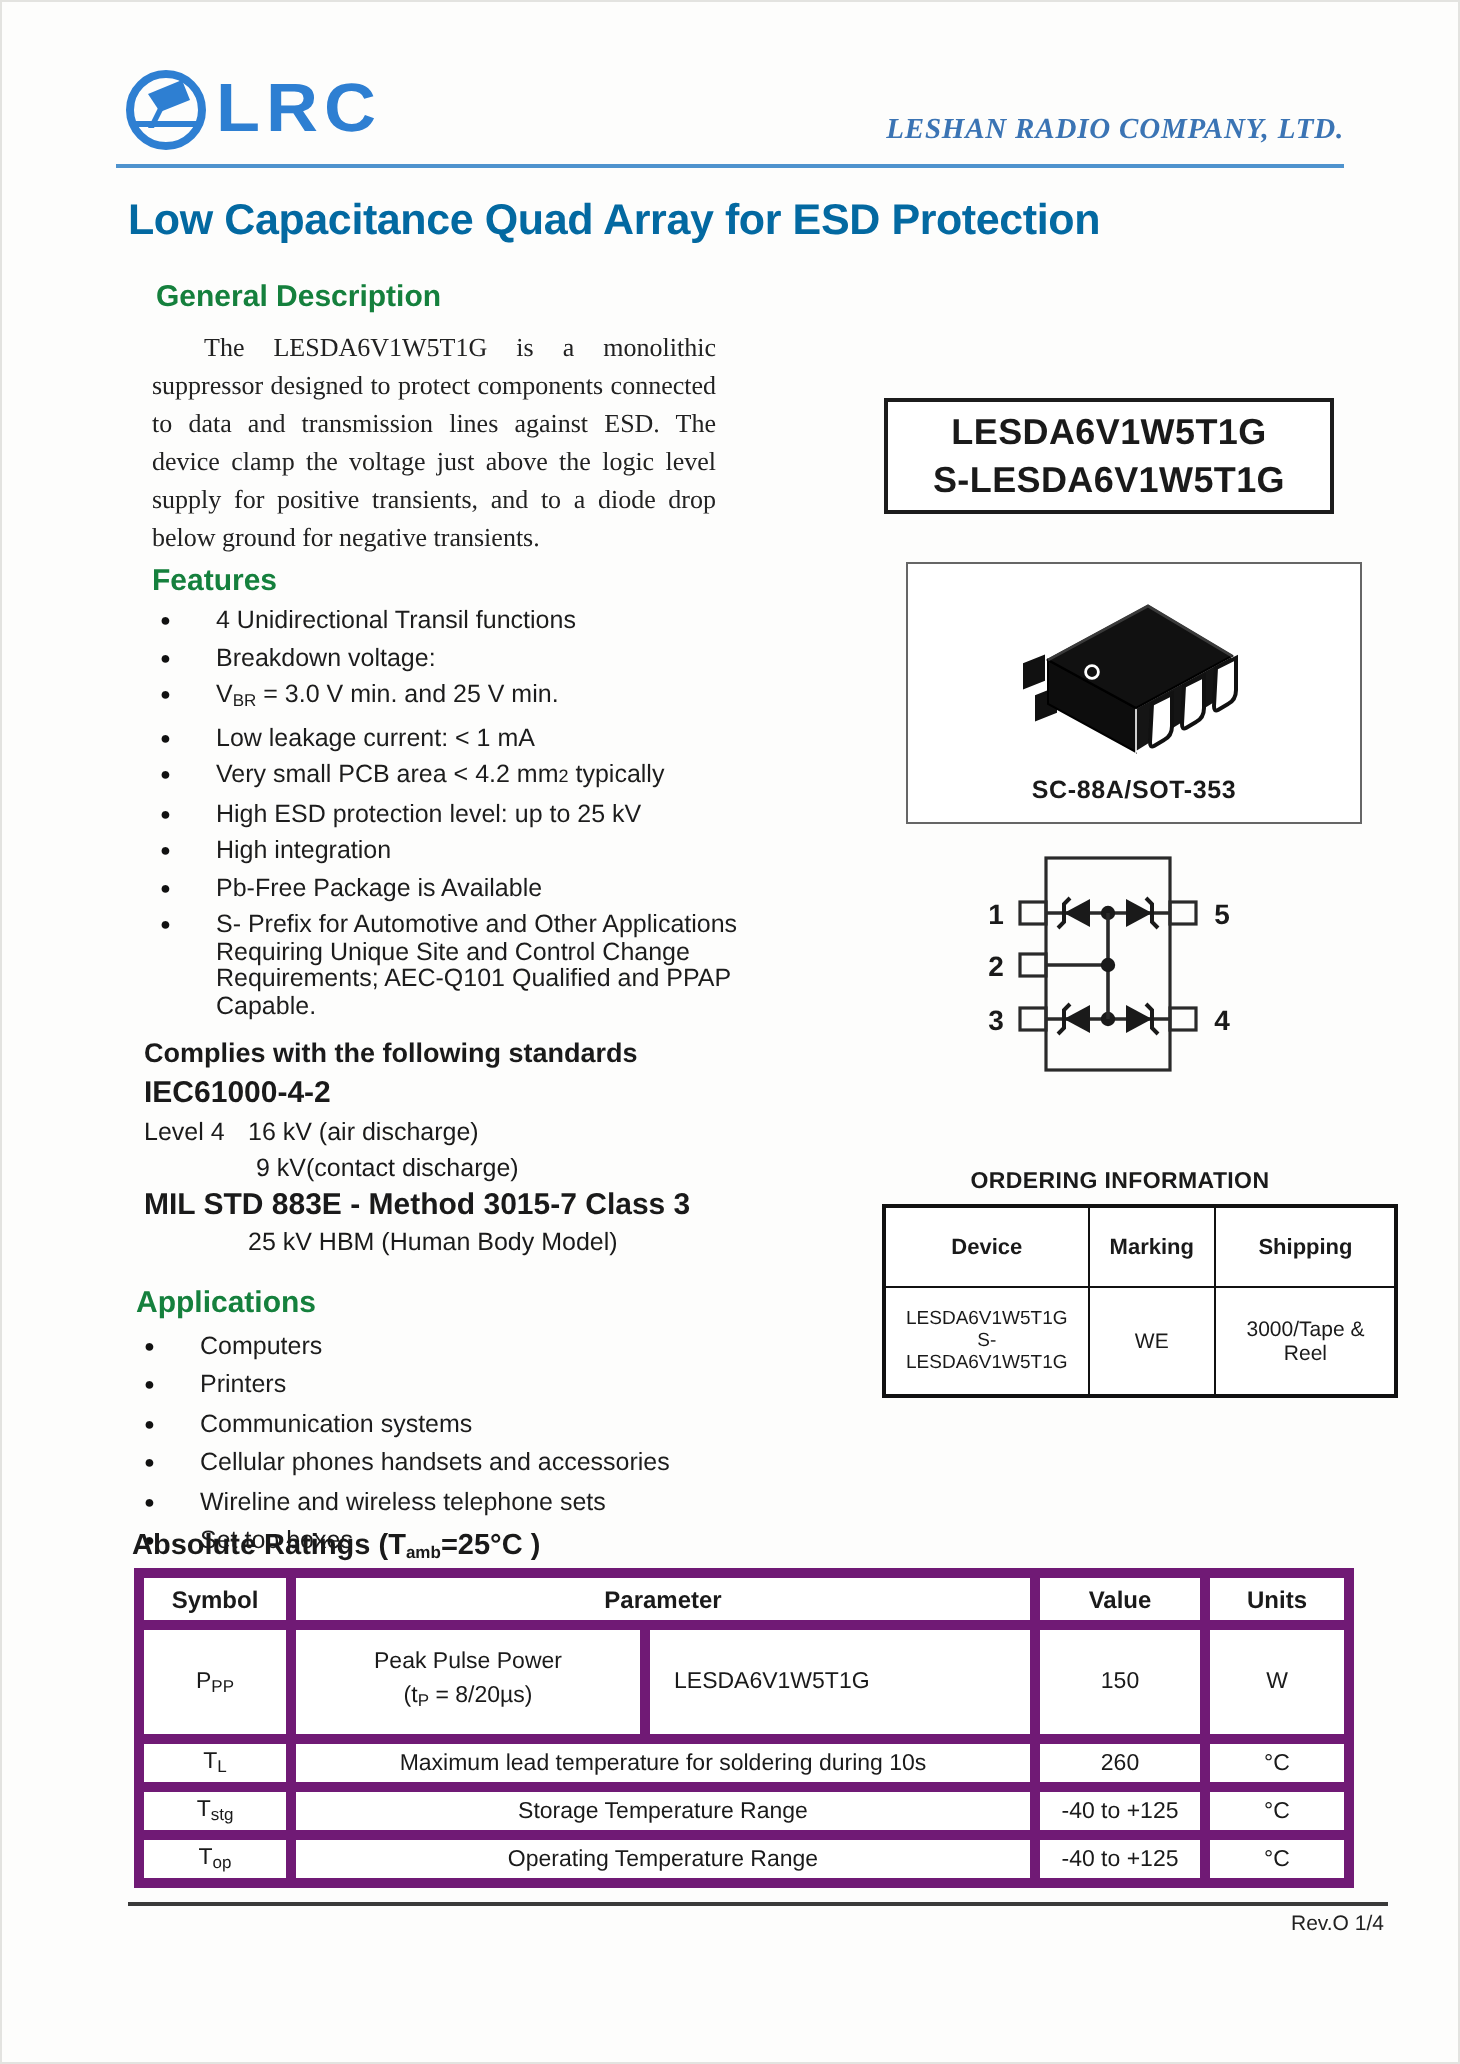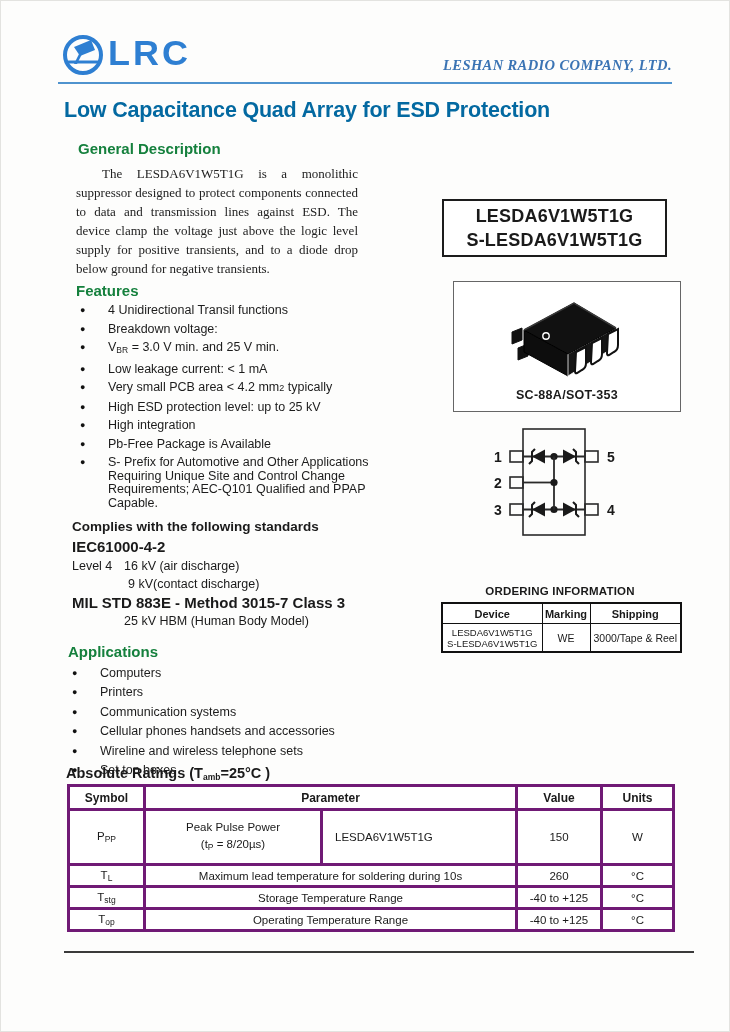--- a/index.html
+++ b/index.html
@@ -77,32 +77,32 @@
   .pin-diagram{position:absolute;left:478px;top:424px;}
   .pin-diagram text{font-family:"Liberation Sans", sans-serif;font-size:14px;font-weight:bold;fill:#1a1a1a;}
   .ordering-heading{
     position:absolute;left:440px;top:585px;width:240px;text-align:center;
     font-size:11.5px;font-weight:bold;letter-spacing:.2px;
   }
   table.ordering{
     position:absolute;left:441px;top:602px;border-collapse:collapse;background:#fff;
     border:2px solid #111;table-layout:fixed;
   }
-  table.ordering th,table.ordering td{border:1px solid #111;text-align:center;padding:0;}
+  table.ordering th,table.ordering td{border:1px solid #111;text-align:center;padding:10px;}
   table.ordering th{font-size:11px;height:19px;}
   table.ordering td{height:27px;}
   .dev-cell div{font-size:9.5px;line-height:11px;}
   .mark-cell,.ship-cell{font-size:10.5px;}
   
   .ratings-heading{position:absolute;left:66px;top:765px;font-size:14.5px;font-weight:bold;}
   table.ratings{
     position:absolute;left:67px;top:784px;border-collapse:collapse;background:#fff;
     border:2px solid #111;table-layout:fixed;width:605px;
   }
-  table.ratings th,table.ratings td{border:3px solid #701a75;text-align:center;padding:0;}
+  table.ratings th,table.ratings td{border:5px solid #701a75;text-align:center;padding:0;}
   table.ratings th{font-size:12px;height:21px;}
   table.ratings td{font-size:11.5px;}
   .row-tall td{height:52px;}
   .row-slim td{height:19px;}
   .param-left{text-align:left !important;padding-left:12px !important;font-size:11.5px;}
   .p2line{line-height:17px;}
   
   .footer-rule{position:absolute;left:64px;top:951px;width:630px;height:2px;background:#3a3a3a;}
   .footer-rev{position:absolute;left:440px;top:956px;width:252px;text-align:right;font-size:10.5px;color:#222;}
 </style>
@@ -340,14 +340,15 @@
     <tr class="row-slim">
       <td><span>T</span><span class="sub">op</span></td>
       <td colspan="2">Operating Temperature Range</td>
       <td>-40 to +125</td>
       <td>°C</td>
     </tr>
   </tbody>
     </table>
 
   <div class="footer-rule"></div>
+  <div class="footer-rev">Rev.O  1/4</div>
 
 </div>
 
 </body></html>

